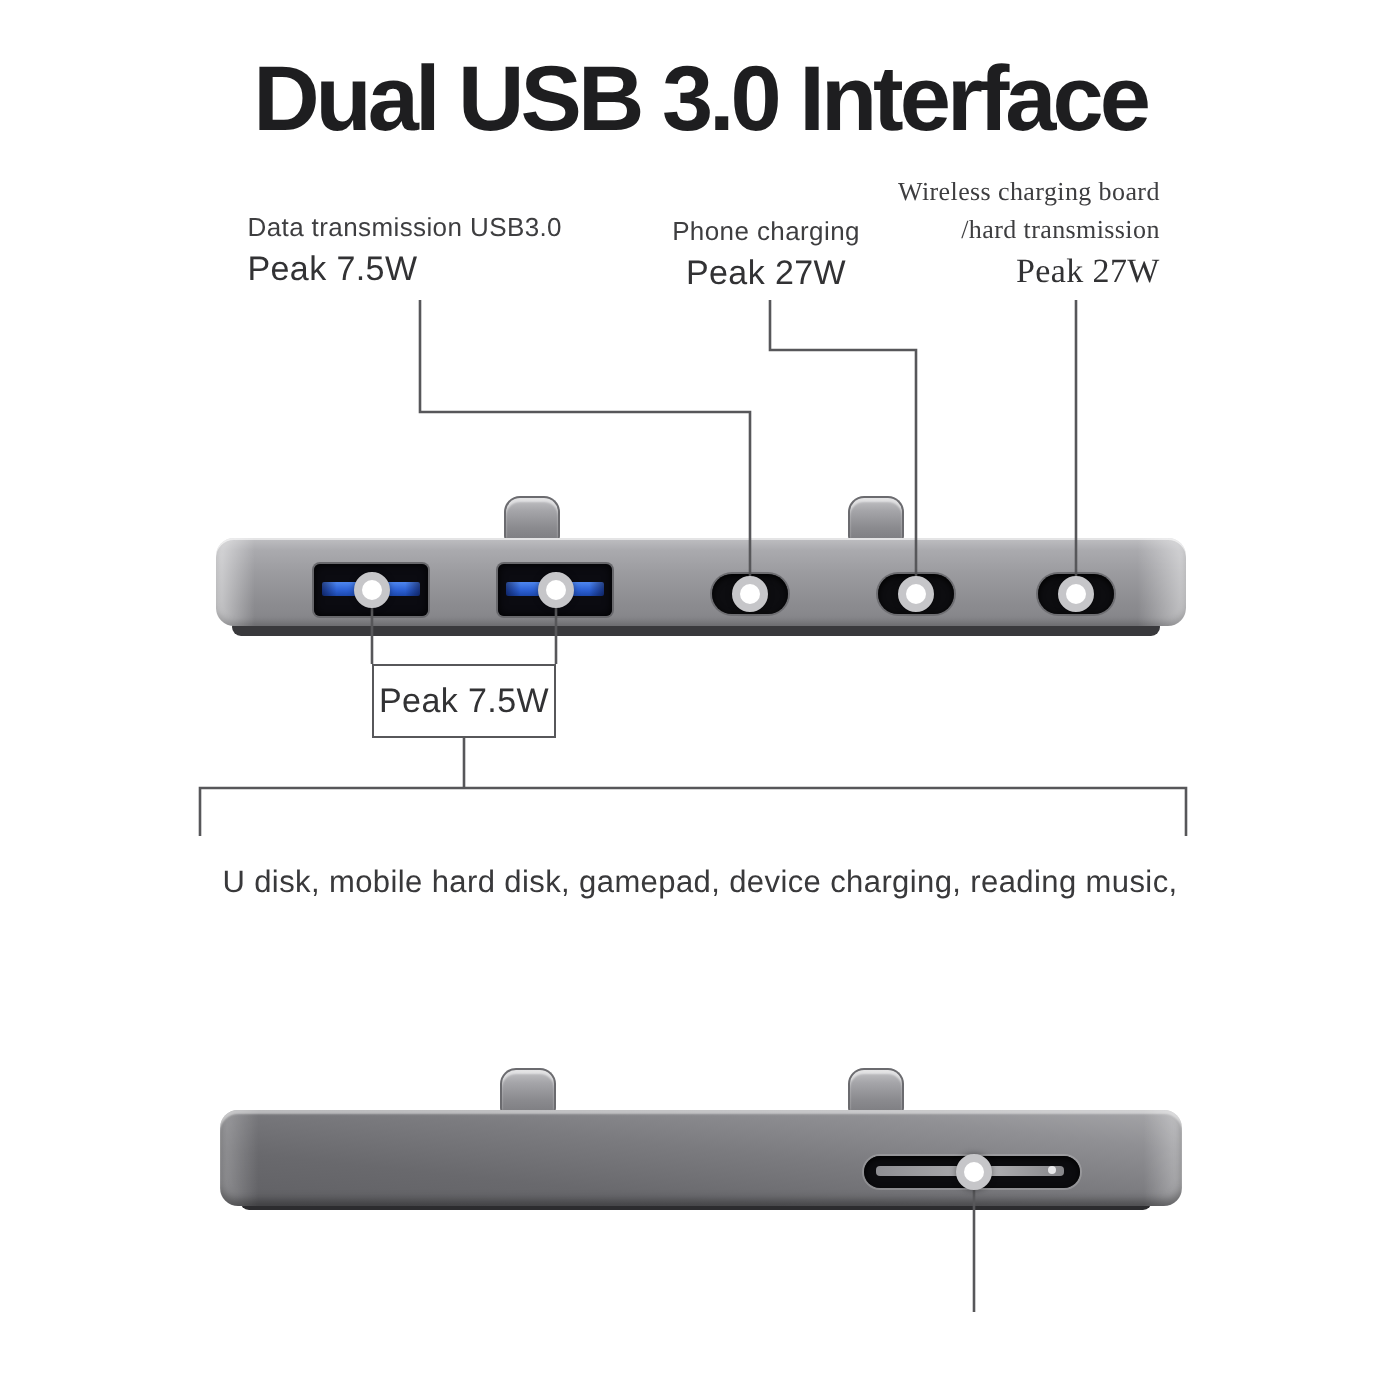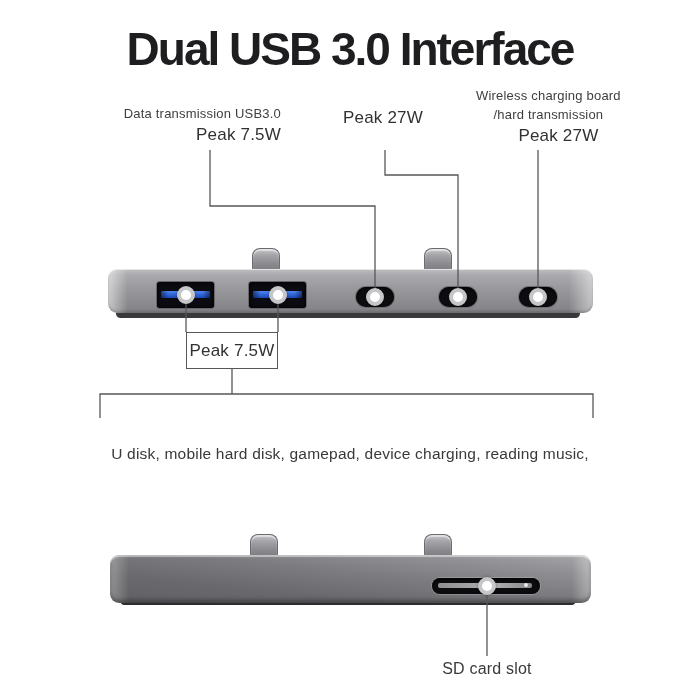--- a/index.html
+++ b/index.html
@@ -10,33 +10,33 @@
   .abs{position:absolute;}
 
   
   .title{
     top:22px;left:0;width:700px;text-align:center;
     font-size:46px;font-weight:700;letter-spacing:-2px;color:#1e1e20;
   }
   .callout{line-height:19px;letter-spacing:.2px;}
   .callout .small{font-size:13px;color:#3e3e40;}
   .callout .peak{font-size:17px;color:#323234;margin-top:2px;}
-  .co-usb{top:104px;right:452px;text-align:right;}
+  .co-usb{top:104px;right:452px;}
   .co-phone{top:106px;left:308px;width:150px;text-align:center;}
-  .co-wireless{top:86px;left:476px;text-align:center;}
+  .co-wireless{top:86px;left:449px;text-align:right;font-family:Liberation Serif, serif;}
   .co-wireless .peak{margin-left:20px;}
 
   .peak-box{
     left:186px;top:332px;width:92px;height:37px;box-sizing:border-box;
     border:1px solid #57575a;background:#fff;z-index:6;
     font-size:17px;color:#323234;text-align:center;line-height:35px;letter-spacing:.2px;
   }
   .usage{
     top:429px;left:0;width:700px;text-align:center;
-    font-size:15.5px;line-height:25px;color:#39393b;letter-spacing:.2px;margin-top:12px;
+    font-size:15.5px;line-height:25px;color:#39393b;letter-spacing:.2px;
   }
   .sd-label{
     top:660px;left:407px;width:160px;text-align:center;
     font-size:16px;color:#39393b;letter-spacing:.2px;
   }
 
   
   .plug{
     width:28px;height:22px;box-sizing:border-box;z-index:1;
     border:1px solid #6b6b6f;border-bottom:none;border-radius:8px 8px 2px 2px;
@@ -95,20 +95,21 @@
 
 <div id="canvas">
 
   <div class="abs title">Dual USB 3.0 Interface</div>
 
   <div class="abs callout co-usb">
     <div class="small">Data transmission USB3.0</div>
     <div class="peak">Peak 7.5W</div>
   </div>
   <div class="abs callout co-phone">
+    <div class="small">Phone charging</div>
     <div class="peak">Peak 27W</div>
   </div>
   <div class="abs callout co-wireless">
     <div class="small">Wireless charging board</div>
     <div class="small">/hard transmission</div>
     <div class="peak">Peak 27W</div>
   </div>
 
   <svg class="abs lines" width="700" height="700" viewBox="0 0 700 700">
     <g fill="none" stroke="#57575a" stroke-width="1.3">
@@ -151,15 +152,14 @@
 
   <div class="abs plug" style="left:250px;top:534px;"></div>
   <div class="abs plug" style="left:424px;top:534px;"></div>
   <div class="abs base-rear"></div>
   <div class="abs body-rear"></div>
   <div class="abs sd-slot">
     <div class="sd-card-edge"></div>
     <div class="sd-glint"></div>
   </div>
   <div class="abs dot" style="left:478px;top:577px;"></div>
-  <div class="abs sd-label">SD card slot</div>
 
 </div>
 
 </body></html>

